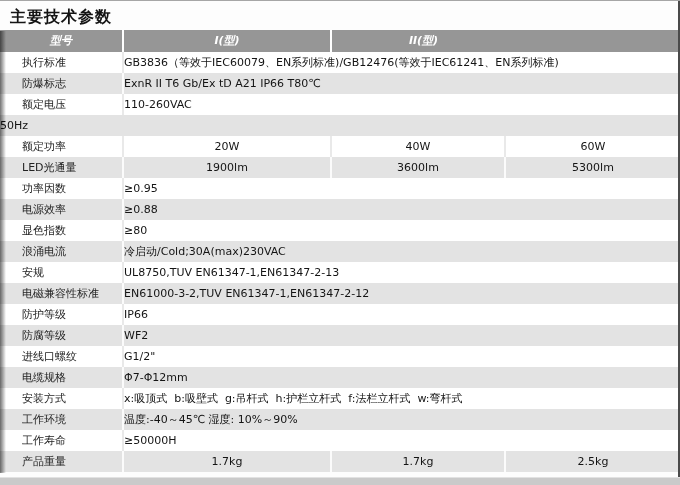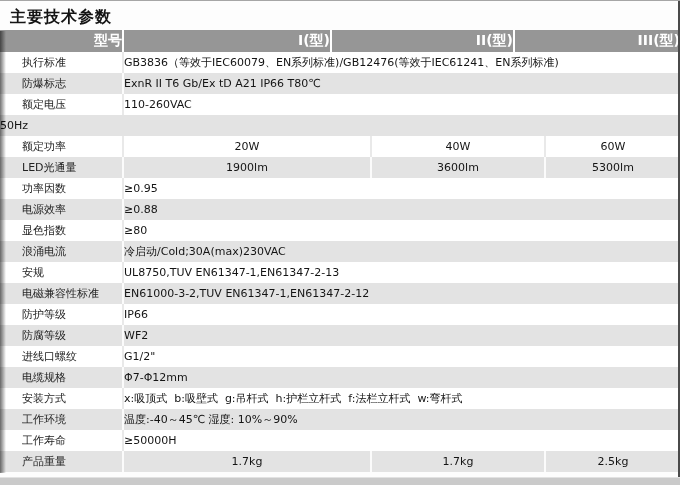--- a/index.html
+++ b/index.html
@@ -19,23 +19,24 @@
     height:29px;
     padding:6px 0 0 10px;
     font-size:16px;
     font-weight:bold;
     color:#141414;
     letter-spacing:1px;
   }
   
   .thead { display:flex; height:22px; background:#969696; }
   .hcell {
-    color:#ffffff; font-weight:bold; font-size:14px;
-    line-height:21px; text-align:right;
+    color:#ffffff; font-weight:bold; font-size:11px;
+    line-height:21px; text-align:center;
     border-right:2px solid #fff;
+    font-style:italic;
   }
   .hcell:last-child { border-right:none; }
   .c0 { width:124px; }
   .c1 { width:208px; }
   .c2 { width:183px; }
   .c3 { flex:1; }
   
   .row {
     display:flex; height:21px;
     font-size:11px; font-weight:normal; line-height:21px;
@@ -44,21 +45,21 @@
   .row.alt { background:#e3e3e3; }
   .cell { overflow:hidden; white-space:nowrap; }
   .cell.label {
     width:124px; padding-left:22px;
     color:#232323;
     border-right:2px solid #e9e9e9;
   }
   .row.alt .cell.label { border-right-color:#fbfbfb; }
   .cell.v { text-align:center; border-right:2px solid #e9e9e9; }
   .row.alt .cell.v { border-right-color:#fbfbfb; }
-  .cell.v.v1 { width:248px; }
+  .cell.v.v1 { width:208px; }
   .cell.v.v2 { width:174px; }
   .cell.v.v3 { flex:1; border-right:none; }
   .cell.vspan {
     flex:1; text-align:left; white-space:pre;
   }
   
   .left-shadow {
     position:absolute; left:0; top:30px; width:6px; height:442px;
     background:linear-gradient(90deg, rgba(0,0,0,0.55), rgba(0,0,0,0));
     pointer-events:none;
@@ -77,21 +78,20 @@
 <body>
 
 <div class="page">
   <div class="title">主要技术参数</div>
 
   <div class="table">
     <div class="thead">
         <div class="hcell c0">型号</div>
         <div class="hcell c1">I(型)</div>
         <div class="hcell c2">II(型)</div>
-        <div class="hcell c3">III(型)</div>
       </div>
     <div class="tbody">
         <div class="row">
           <div class="cell label">执行标准</div>
           <div class="cell vspan">GB3836（等效于IEC60079、EN系列标准)/GB12476(等效于IEC61241、EN系列标准)</div>
         </div>
         <div class="row alt">
           <div class="cell label">防爆标志</div>
           <div class="cell vspan">ExnR II T6 Gb/Ex tD A21 IP66 T80℃</div>
         </div>

